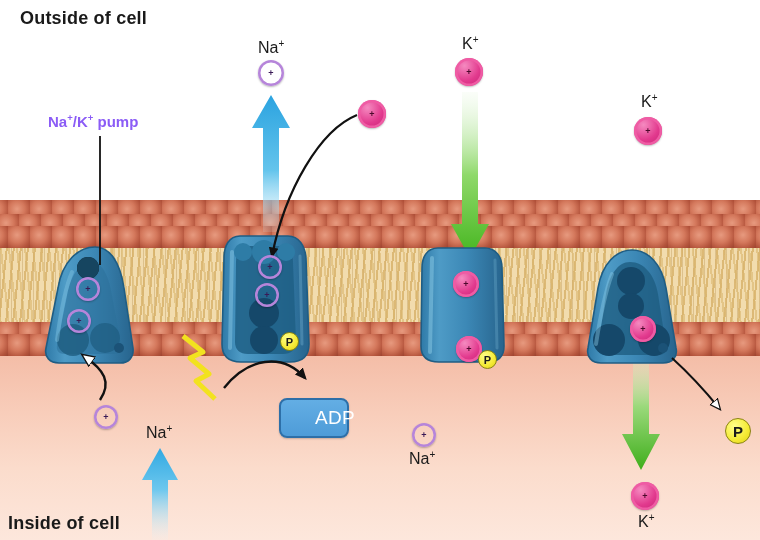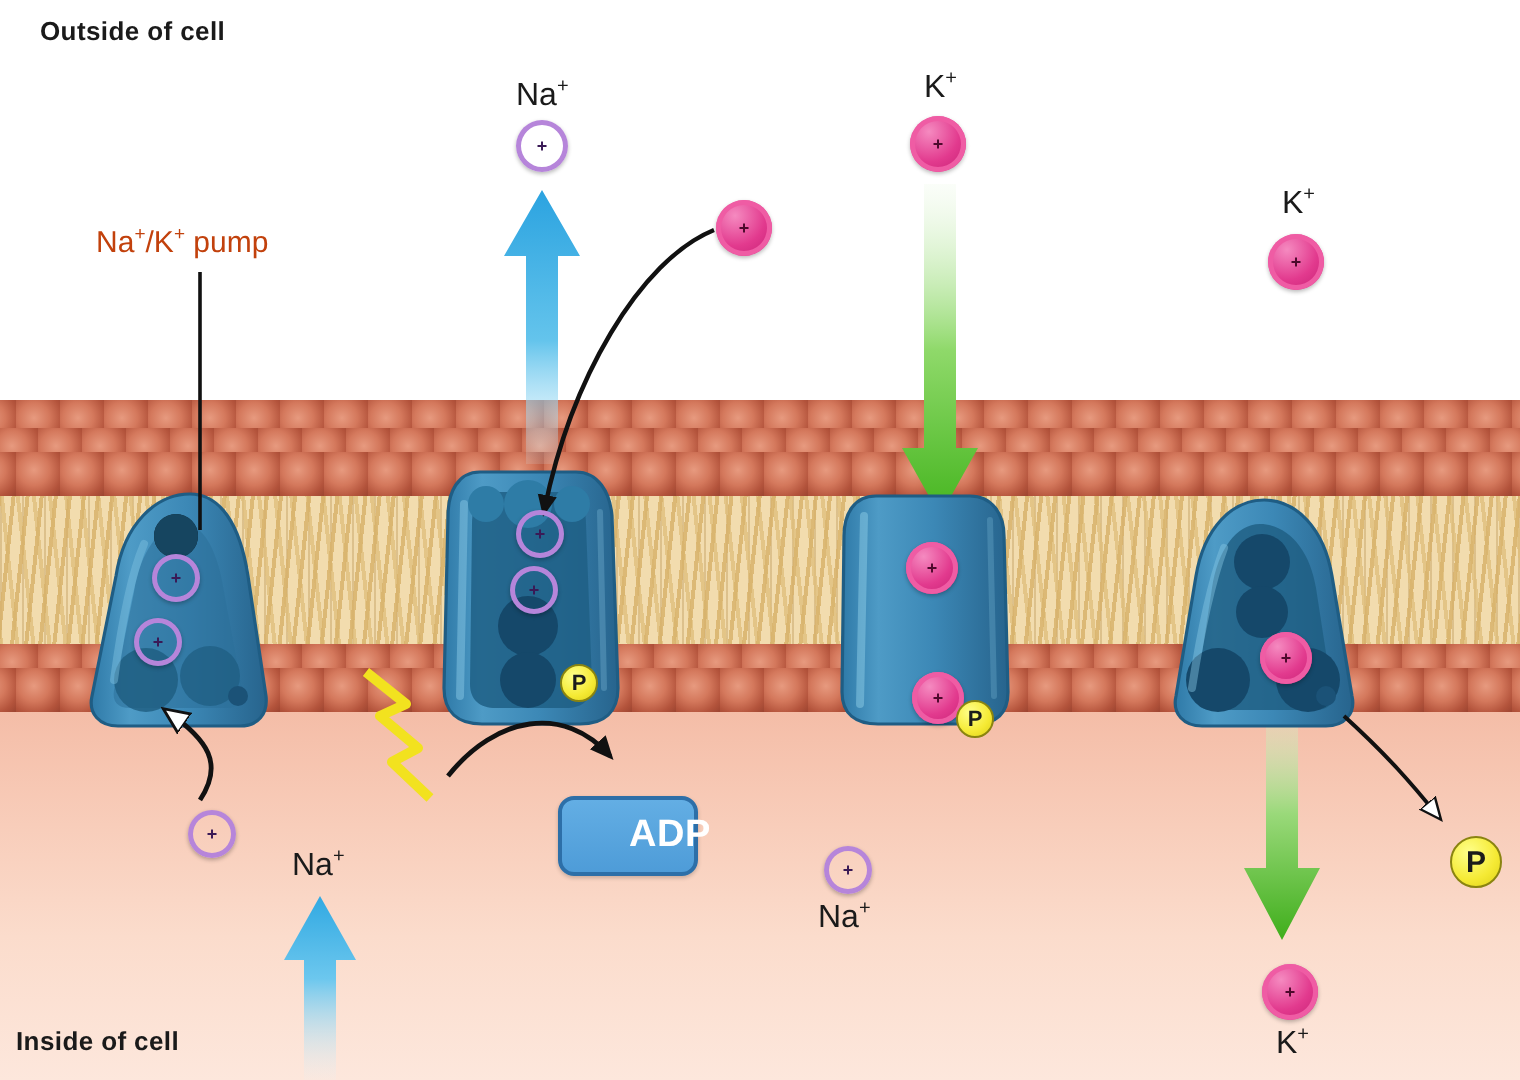--- a/index.html
+++ b/index.html
@@ -39,28 +39,28 @@
     position:absolute;left:0;top:0;width:100%;height:100%;
     background-image:
       repeating-linear-gradient(96deg, rgba(214,176,104,.85) 0 2px, rgba(248,228,182,0) 2px 7px),
       repeating-linear-gradient(84deg, rgba(222,188,120,.75) 0 2px, rgba(248,228,182,0) 2px 8px),
       repeating-linear-gradient(90deg, rgba(176,136,70,.35) 0 1px, rgba(248,228,182,0) 1px 11px);
     opacity:.95;
   }
 
   
   .heading{
-    position:absolute;font-weight:bold;font-size:13px;color:#1a1a1a;letter-spacing:.2px;text-align:right;
+    position:absolute;font-weight:bold;font-size:18px;color:#1a1a1a;letter-spacing:.2px;text-align:right;
   }
   .ionlabel{
     position:absolute;font-size:16px;color:#1a1a1a;white-space:nowrap;
   }
   .ionlabel sup{font-size:10px;vertical-align:super;}
   .pumplabel{
-    position:absolute;font-size:15px;color:#c2410c;white-space:nowrap;
+    position:absolute;font-size:15px;color:#8b5cf6;white-space:nowrap;font-weight:bold;
   }
   .pumplabel sup{font-size:9.5px;vertical-align:super;}
 
   
   .ion{position:absolute;border-radius:50%;display:flex;align-items:center;justify-content:center;}
   .ion .plus{
     font-size:9px;font-weight:bold;line-height:1;user-select:none;
   }
   .ion.na{
     background:
@@ -85,21 +85,21 @@
   .atp .txt{
     position:relative;font-weight:bold;font-size:19px;color:#111;letter-spacing:.3px;
   }
   .adp{
     position:absolute;width:66px;height:36px;border-radius:8px;
     background:linear-gradient(180deg,#63aee4 0%,#4e9cd8 100%);
     border:2px solid #2d6fa8;
     display:flex;align-items:center;justify-content:center;
     box-shadow:0 1px 2px rgba(0,0,0,.2);
   }
-  .adp .txt{color:#ffffff;font-weight:bold;font-size:19px;letter-spacing:.3px;margin-left:42px;}
+  .adp .txt{color:#ffffff;font-weight:normal;font-size:19px;letter-spacing:.3px;margin-left:42px;}
 
   
   .pbadge{
     position:absolute;width:17px;height:17px;border-radius:50%;
     background:radial-gradient(circle at 35% 30%, #ffff8a 0%, #f5ea34 60%, #ddd018 100%);
     border:1.2px solid #8a8410;
     display:flex;align-items:center;justify-content:center;
     font-size:11px;font-weight:bold;color:#1b1b1b;
   }
   .pbadge.big{width:24px;height:24px;font-size:15px;}

